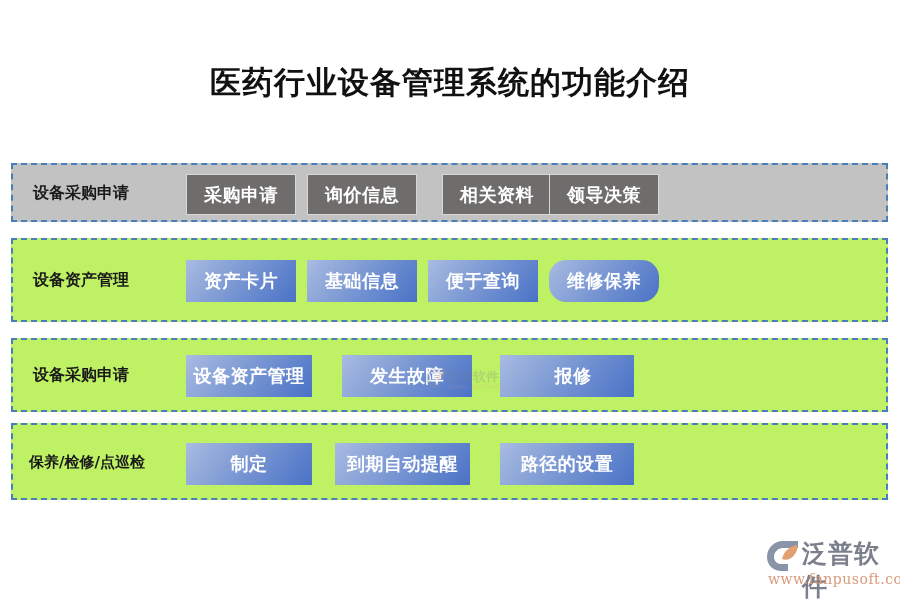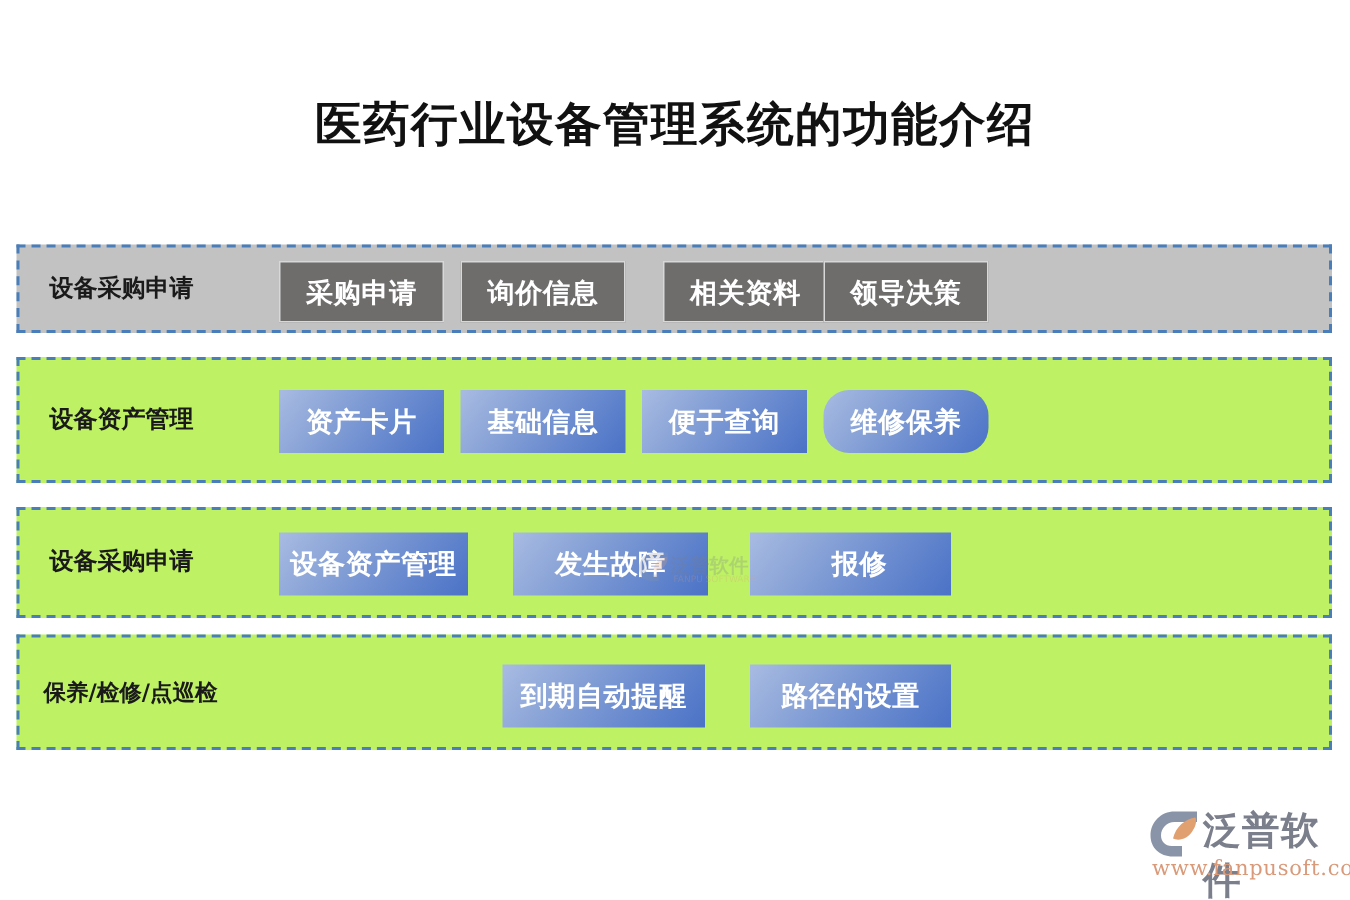--- a/index.html
+++ b/index.html
@@ -180,20 +180,21 @@
   <div class="node blue" style="left:173px; top:15px; width:126px; height:42px;">设备资产管理</div>
 
   <div class="node blue" style="left:329px; top:15px; width:130px; height:42px;">发生故障</div>
 
   <div class="node blue" style="left:487px; top:15px; width:134px; height:42px;padding-left:12px;">报修</div>
 </div>
 
 <div class="row-band white" id="row-4">
   <div class="row-label">保养/检修/点巡检</div>
 
+  <div class="node blue" style="left:173px; top:18px; width:126px; height:42px;">制定</div>
 
   <div class="node blue" style="left:322px; top:18px; width:135px; height:42px;">到期自动提醒</div>
 
   <div class="node blue" style="left:487px; top:18px; width:134px; height:42px;">路径的设置</div>
 </div>
 
 <div class="wm-faint">
   <svg width="22" height="20" viewBox="0 0 34 32">
     <path d="M17 1 C8 1 1 8 1 17 C1 25 7 31 16 31 L22 31 L22 24 L15 24 C11 24 8 21 8 17 C8 12 12 8 17 8 L32 8 L32 1 Z" fill="#8a94a8"></path>
     <path d="M31 5 C24 6 18 11 16 19 C20 21 26 19 29 14 C31 11 32 8 31 5 Z" fill="#e0a070"></path>

